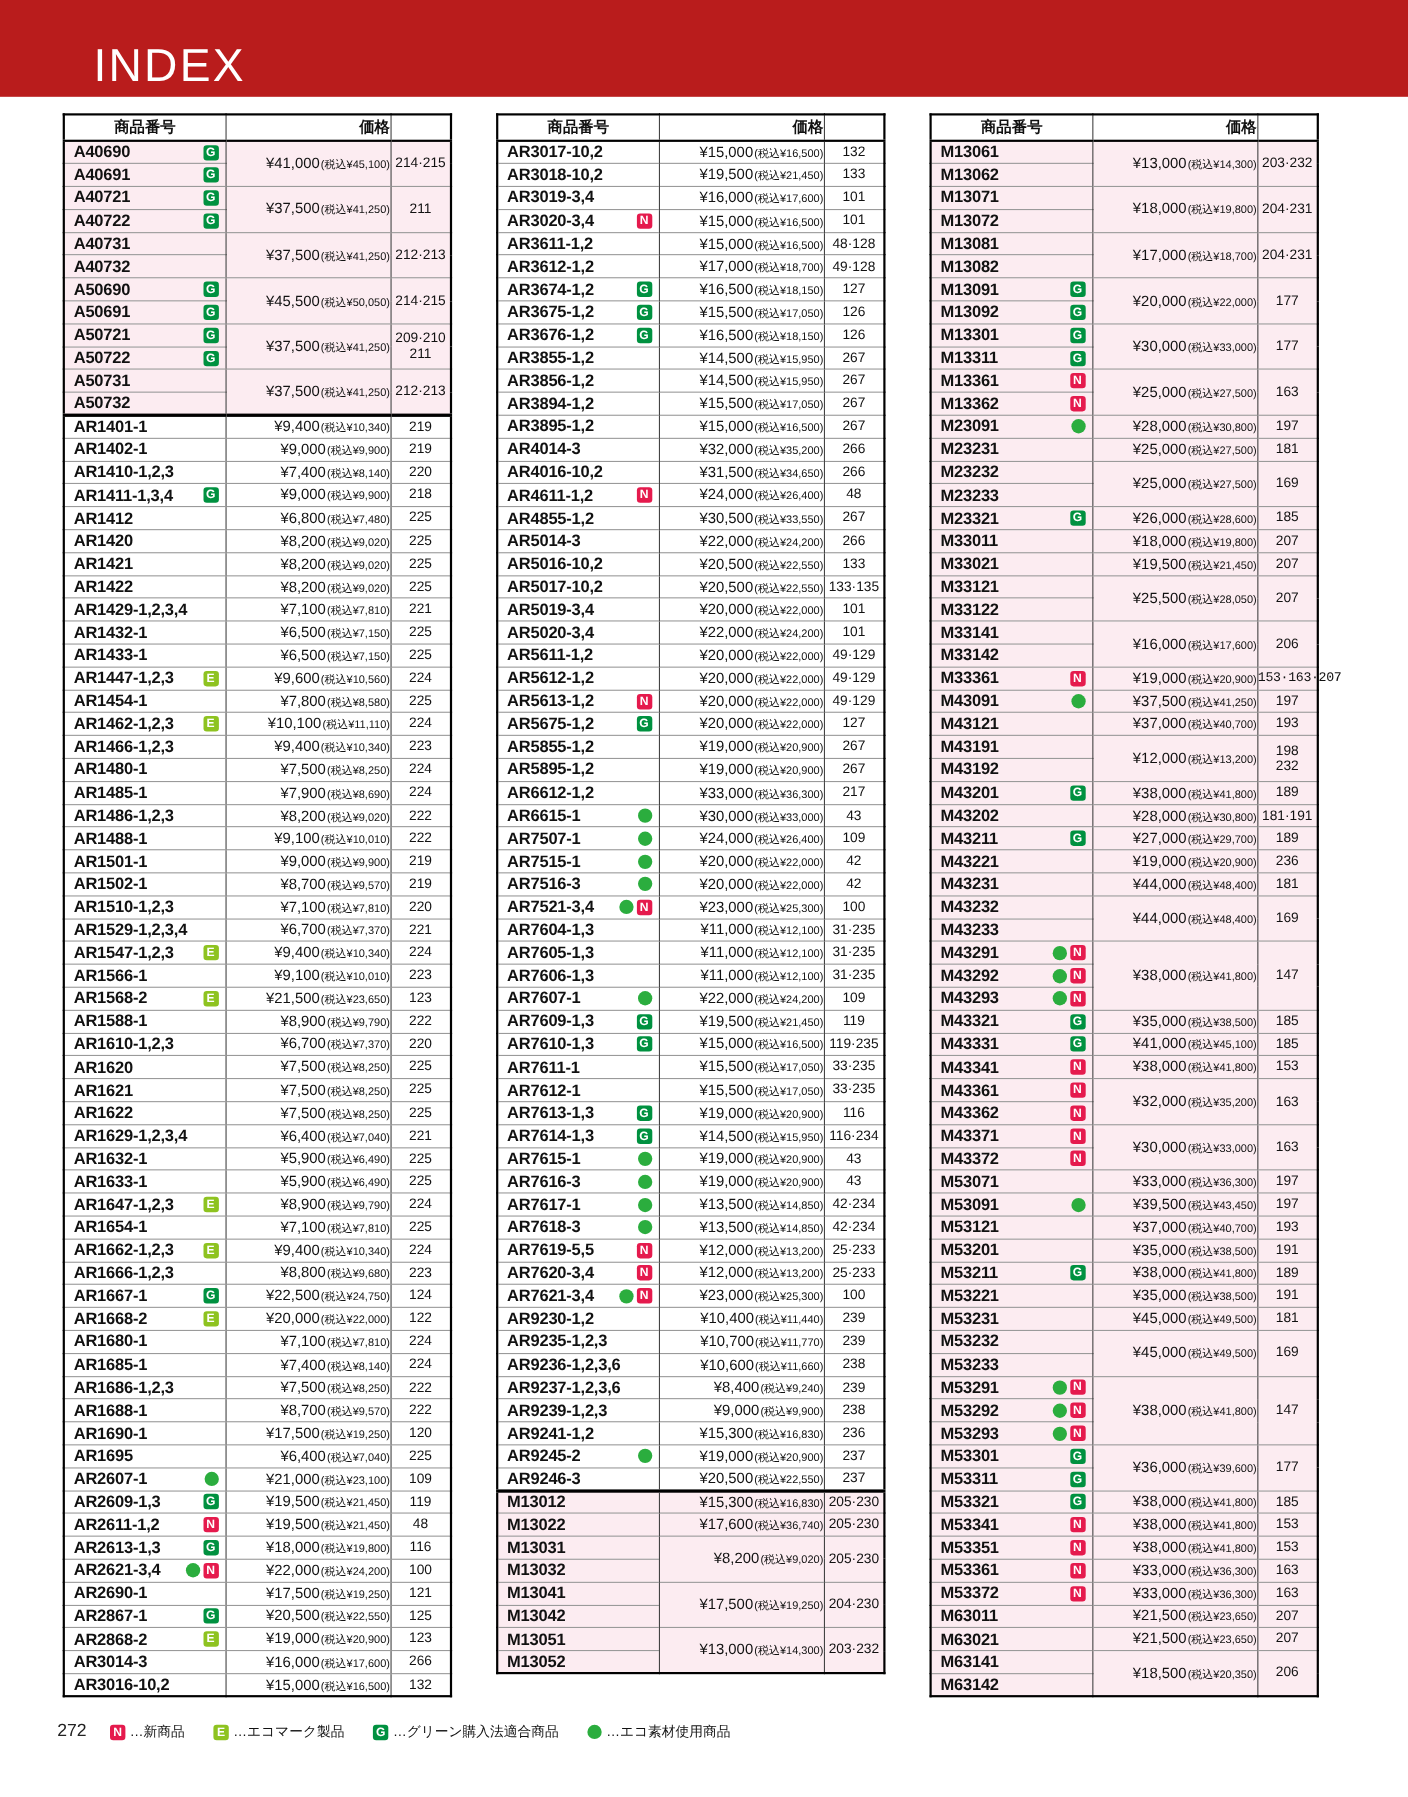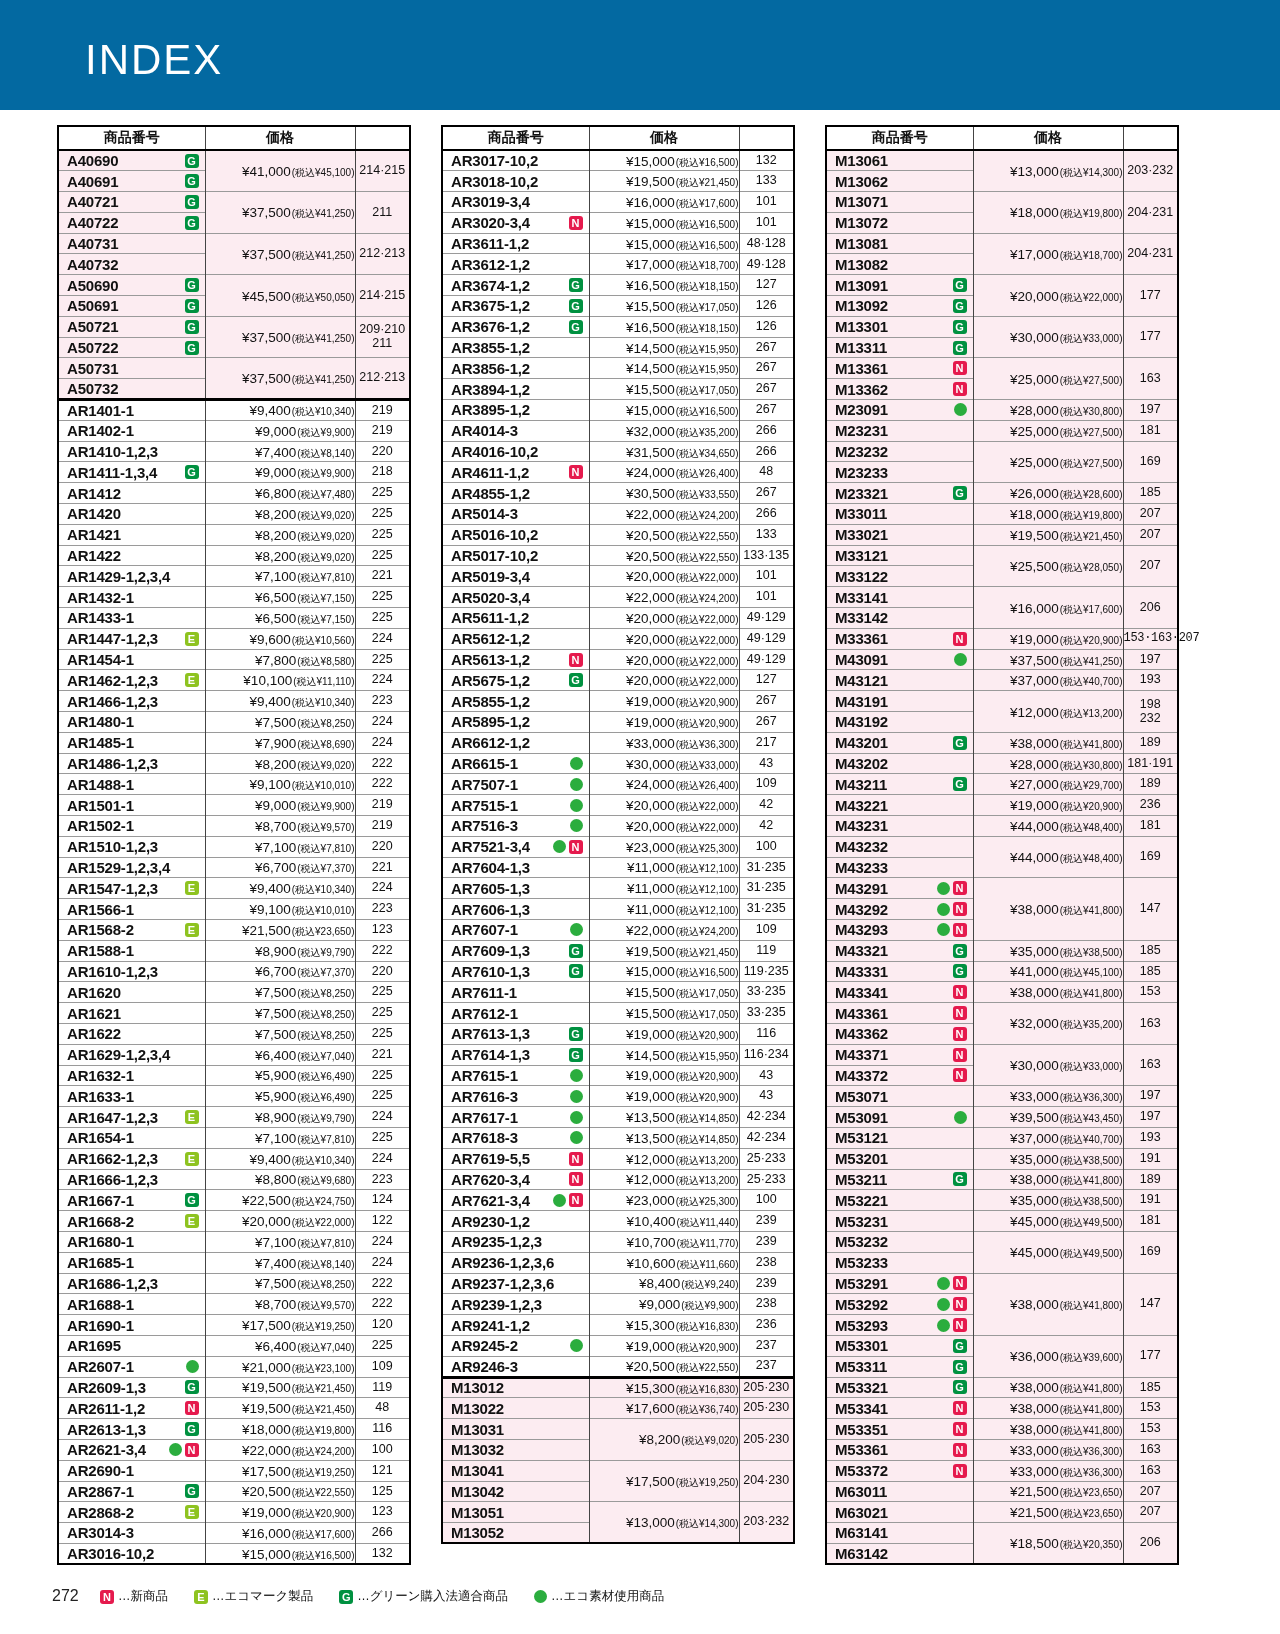--- a/index.html
+++ b/index.html
@@ -2,42 +2,42 @@
 <html><head>
 <meta charset="utf-8">
 <style>
   html,body{margin:0;padding:0;}
   body{
     width:1280px;height:1634px;background:#ffffff;overflow:hidden;
     font-family:"Liberation Sans","DejaVu Sans",sans-serif;
     -webkit-font-smoothing:antialiased;
   }
   
-  .top-bar{height:110px;background:#0369a1;position:relative;}
+  .top-bar{height:88px;background:#b91c1c;position:relative;}
   .top-bar .index-title{
     position:absolute;left:85px;top:36px;
     color:#ffffff;font-size:42px;font-weight:200;letter-spacing:2px;
     font-family:"Liberation Sans","DejaVu Sans",sans-serif;
   }
   
   .tables-wrap{
-    display:flex;margin:15px 0 0 57px;gap:30px;align-items:flex-start;
+    display:flex;margin:15px 0 0 57px;gap:40px;align-items:flex-start;
   }
   table.price-table{
     border-collapse:collapse;table-layout:fixed;width:352px;
     border:2px solid #000;background:#fff;
   }
   table.price-table col.c-id{width:147px;}
   table.price-table col.c-price{width:150px;}
   table.price-table col.c-page{width:55px;}
   table.price-table th{
     height:22px;font-size:14px;font-weight:bold;text-align:center;
     border-bottom:2px solid #000;background:#fff;padding:0;color:#111;
   }
-  table.price-table th + th{border-left:1px solid #444;}
+  table.price-table th + th{border-left:1px solid #444;text-align:right;}
   table.price-table tr{height:20.8px;}
   table.price-table td{
     padding:0;border-top:1px solid #9a9a9a;vertical-align:middle;color:#111;
   }
   table.price-table td + td{border-left:1px solid #444;}
   table.price-table tr.pink td{background:#fcecf1;}
   table.price-table tr.divider td{border-top:3px solid #000;}
   .id-wrap{display:flex;align-items:center;height:100%;padding:0 6px 0 8px;box-sizing:border-box;}
   .pid{font-size:15px;font-weight:bold;letter-spacing:-0.2px;white-space:nowrap;}
   .badges{margin-left:auto;display:flex;align-items:center;gap:3px;}

